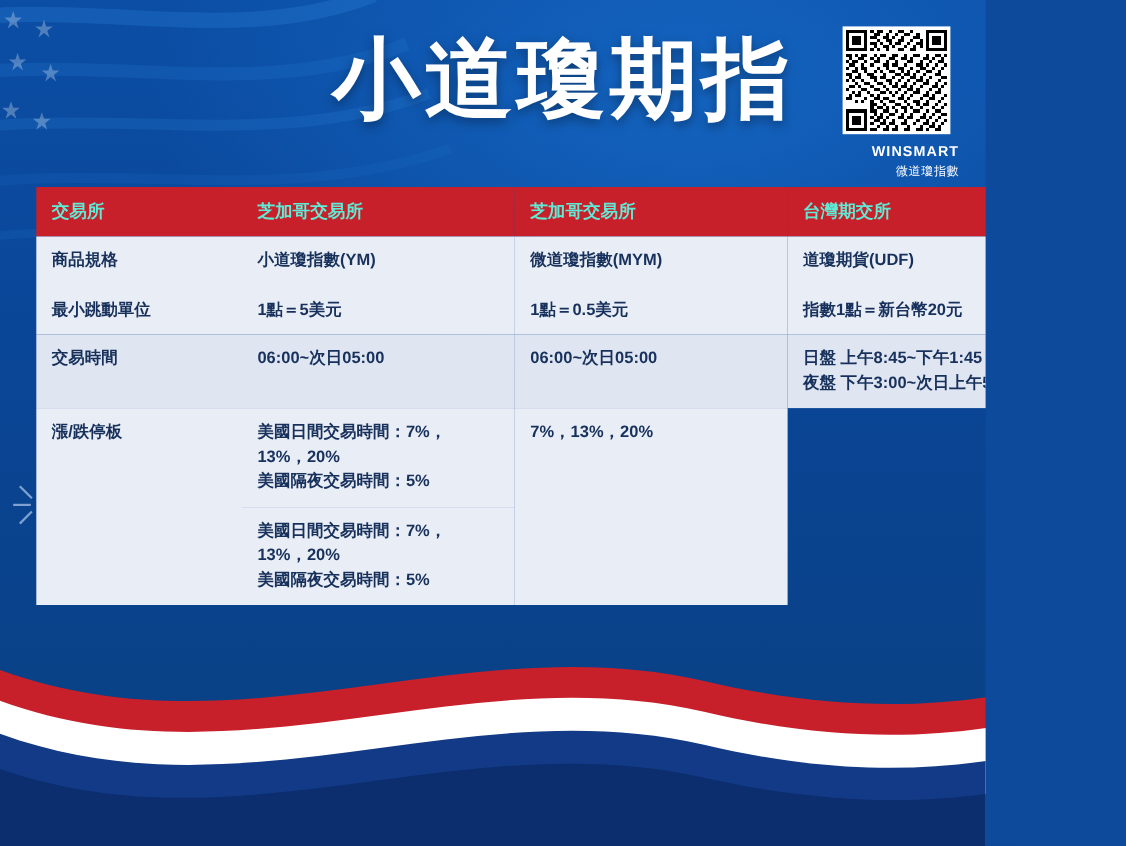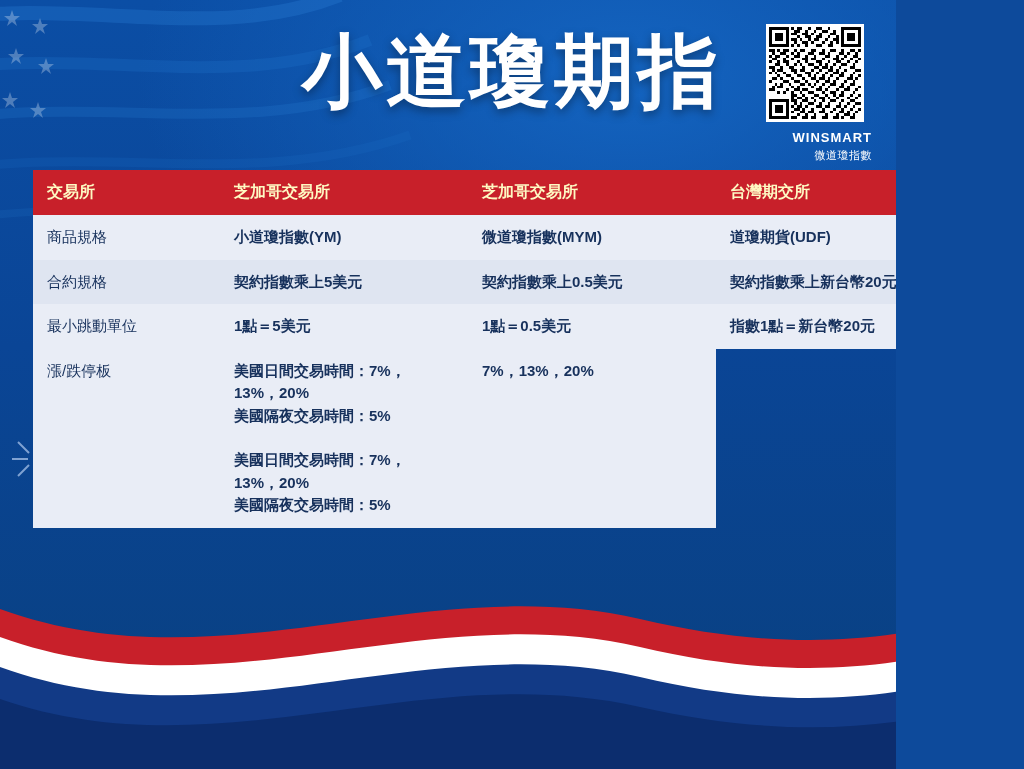--- a/index.html
+++ b/index.html
@@ -112,37 +112,37 @@
     font-size: 15px;
     color: #17315c;
   }
   table.spec col.c0 { width: 187px; }
   table.spec col.c1 { width: 248px; }
   table.spec col.c2 { width: 248px; }
   table.spec col.c3 { width: 275px; }
 
   table.spec thead th {
     background: #c8202a;
-    color: #fef9c3;
+    color: #5eead4;
     font-size: 16px;
     font-weight: bold;
     text-align: left;
     padding: 12px 12px 12px 14px;
     border: none;
   }
   table.spec tbody td {
     padding: 11px 12px 11px 14px;
     vertical-align: top;
     line-height: 1.5;
     border: none;
     font-weight: bold;
   }
   table.spec tbody tr.odd td { background: #e9edf6; }
   table.spec tbody tr.even td { background: #dfe5f1; }
-  table.spec tbody td.label { font-weight: normal; color: #16305b; }
+  table.spec tbody td.label { font-weight: bold; color: #16305b; }
   .cell-line { display: block; white-space: pre-wrap; }
 
   
   .ribbon {
     position: absolute;
     left: 0;
     bottom: 0;
     width: 1024px;
     height: 190px;
     pointer-events: none;
@@ -495,31 +495,32 @@
           <th>台灣期交所</th>
         </tr>
       </thead>
       <tbody>
         <tr class="odd">
           <td class="label">商品規格</td>
           <td>小道瓊指數(YM)</td>
           <td>微道瓊指數(MYM)</td>
           <td>道瓊期貨(UDF)</td>
         </tr>
-        <tr class="even">
-          <td class="label">合約規格</td>
-          <td>契約指數乘上5美元</td>
-          <td>契約指數乘上0.5美元</td>
-          <td>契約指數乘上新台幣20元</td>
-        </tr>
         <tr class="odd">
           <td class="label">最小跳動單位</td>
           <td>1點＝5美元</td>
           <td>1點＝0.5美元</td>
           <td>指數1點＝新台幣20元</td>
+        </tr>
+        <tr class="even">
+          <td class="label">交易時間</td>
+          <td>06:00~次日05:00</td>
+          <td>06:00~次日05:00</td>
+          <td class="cell-line">日盤 上午8:45~下午1:45
+夜盤 下午3:00~次日上午5:00</td>
         </tr>
         <tr class="odd">
           <td class="label">漲/跌停板</td>
           <td class="cell-line">美國日間交易時間：7%，
 13%，20%
 美國隔夜交易時間：5%</td>
           <td class="cell-line">美國日間交易時間：7%，
 13%，20%
 美國隔夜交易時間：5%</td>
           <td>7%，13%，20%</td>

